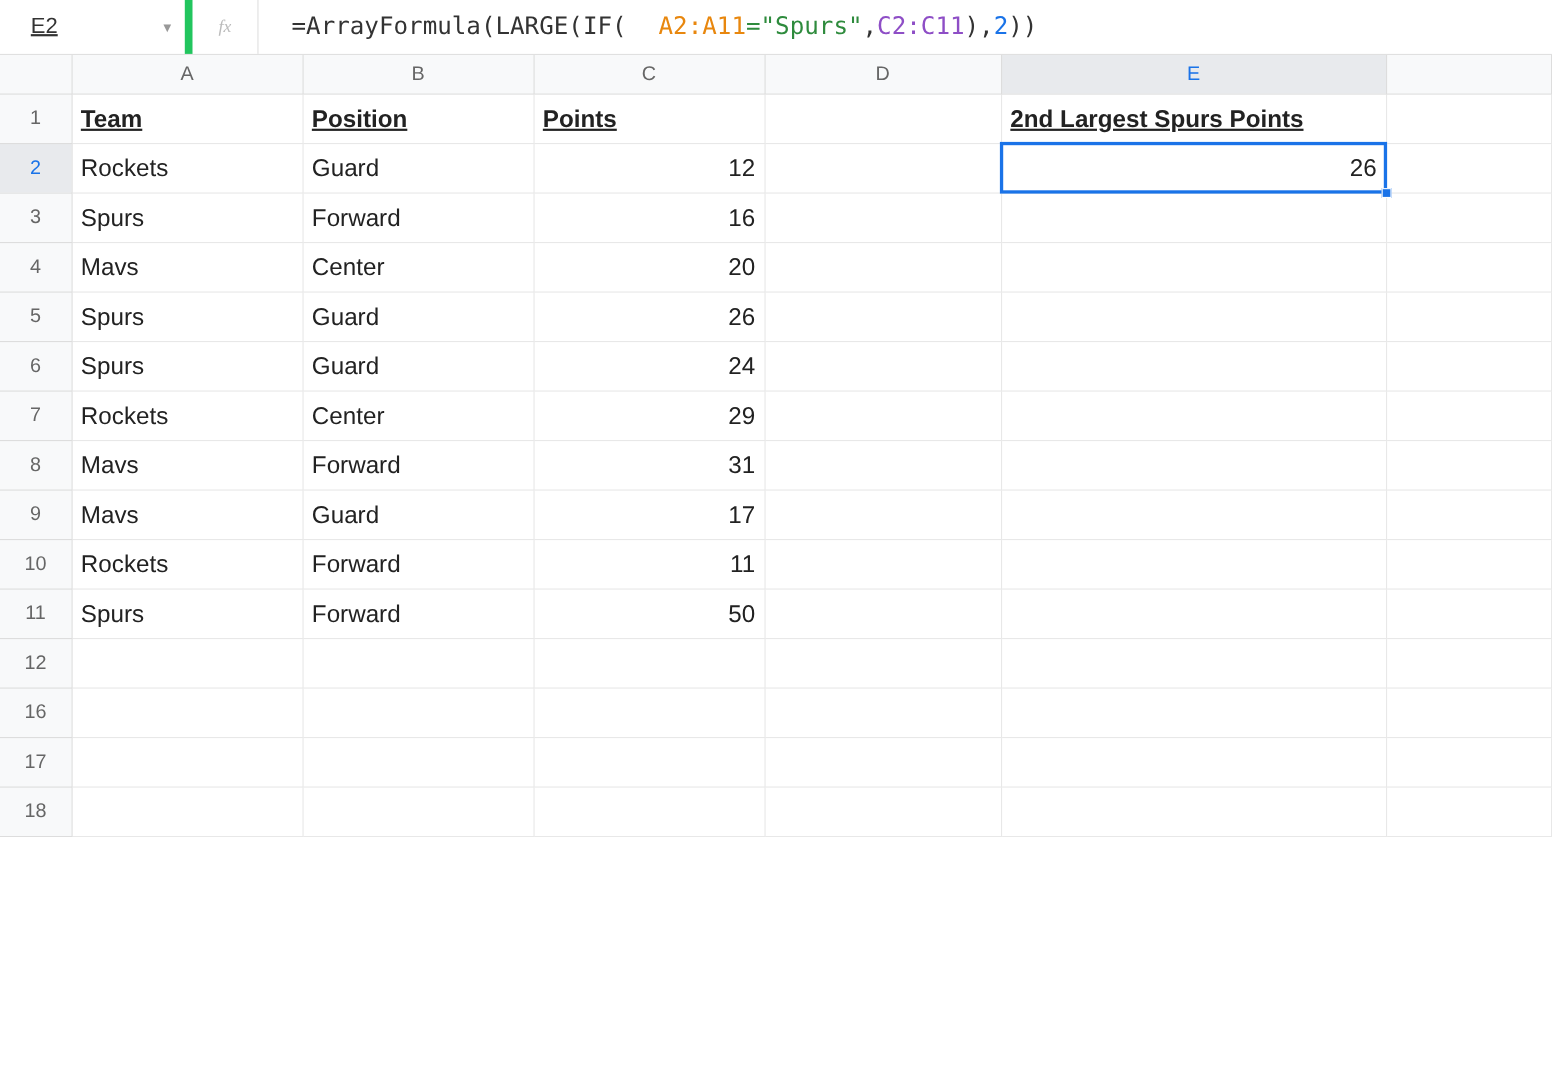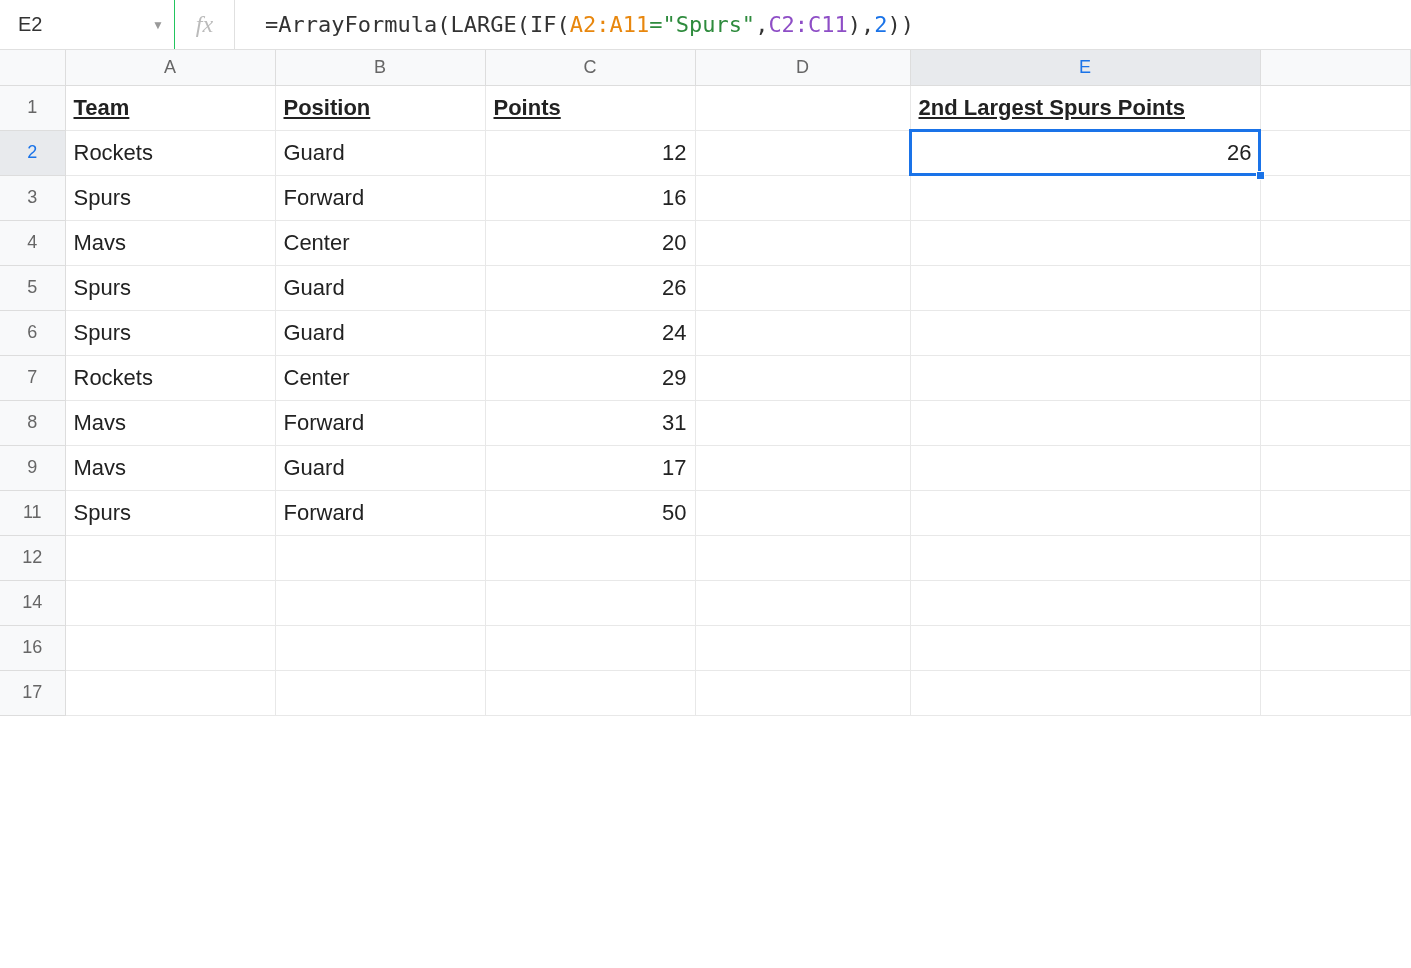--- a/index.html
+++ b/index.html
@@ -17,56 +17,57 @@
       align-items: center;
       height: 50px;
       border-bottom: 1px solid #e0e0e0;
       background: white;
     }
     .name-box {
       width: 175px;
       height: 100%;
       display: flex;
       align-items: center;
-      padding-left: 18px;
+      padding-left: 28px;
       font-size: 20px;
       color: #333;
-      border-right: 1px solid #22c55e;
+      border-right: 7px solid #22c55e;
       position: relative;
+      text-decoration: underline;
     }
     .name-box-dropdown {
       position: absolute;
       right: 10px;
       color: #999;
       font-size: 12px;
     }
     .fx-label {
       width: 60px;
       display: flex;
       align-items: center;
       justify-content: center;
       font-style: italic;
-      font-size: 24px;
+      font-size: 16px;
       color: #bbb;
       font-family: 'Times New Roman', serif;
       border-right: 1px solid #e0e0e0;
       height: 100%;
     }
     .formula-input {
       flex: 1;
       height: 100%;
       display: flex;
       align-items: center;
       padding-left: 30px;
       font-size: 22px;
       font-family: 'Consolas', 'Monaco', monospace;
       color: #333;
     }
     .formula-input .eq { color: #333; }
-    .formula-input .ref-orange { color: #E8870E; }
+    .formula-input .ref-orange { color: #E8870E; margin-left: 29px; }
     .formula-input .str-green { color: #2E8B3D; }
     .formula-input .ref-purple { color: #8E4EC6; }
     .formula-input .num-blue { color: #1A73E8; }
     .formula-input .comma { color: #333; }
 
     .sheet-container {
       position: relative;
     }
     table {
       border-collapse: collapse;
@@ -249,57 +250,66 @@
         <tr>
           <th class="row-header">9</th>
           <td class="cell col-a">Mavs</td>
           <td class="cell col-b">Guard</td>
           <td class="cell col-c right">17</td>
           <td class="cell col-d"></td>
           <td class="cell col-e"></td>
           <td class="cell col-f"></td>
         </tr>
         <tr>
+          <th class="row-header">10</th>
+          <td class="cell col-a">Rockets</td>
+          <td class="cell col-b">Forward</td>
+          <td class="cell col-c right">11</td>
+          <td class="cell col-d"></td>
+          <td class="cell col-e"></td>
+          <td class="cell col-f"></td>
+        </tr>
+        <tr>
           <th class="row-header">11</th>
           <td class="cell col-a">Spurs</td>
           <td class="cell col-b">Forward</td>
           <td class="cell col-c right">50</td>
           <td class="cell col-d"></td>
           <td class="cell col-e"></td>
           <td class="cell col-f"></td>
         </tr>
         <tr>
           <th class="row-header">12</th>
           <td class="cell col-a"></td>
           <td class="cell col-b"></td>
           <td class="cell col-c"></td>
           <td class="cell col-d"></td>
           <td class="cell col-e"></td>
           <td class="cell col-f"></td>
         </tr>
         <tr>
-          <th class="row-header">14</th>
-          <td class="cell col-a"></td>
-          <td class="cell col-b"></td>
-          <td class="cell col-c"></td>
-          <td class="cell col-d"></td>
-          <td class="cell col-e"></td>
-          <td class="cell col-f"></td>
-        </tr>
-        <tr>
           <th class="row-header">16</th>
           <td class="cell col-a"></td>
           <td class="cell col-b"></td>
           <td class="cell col-c"></td>
           <td class="cell col-d"></td>
           <td class="cell col-e"></td>
           <td class="cell col-f"></td>
         </tr>
         <tr>
           <th class="row-header">17</th>
+          <td class="cell col-a"></td>
+          <td class="cell col-b"></td>
+          <td class="cell col-c"></td>
+          <td class="cell col-d"></td>
+          <td class="cell col-e"></td>
+          <td class="cell col-f"></td>
+        </tr>
+        <tr>
+          <th class="row-header">18</th>
           <td class="cell col-a"></td>
           <td class="cell col-b"></td>
           <td class="cell col-c"></td>
           <td class="cell col-d"></td>
           <td class="cell col-e"></td>
           <td class="cell col-f"></td>
         </tr>
       </tbody>
   </table>
 </div>

